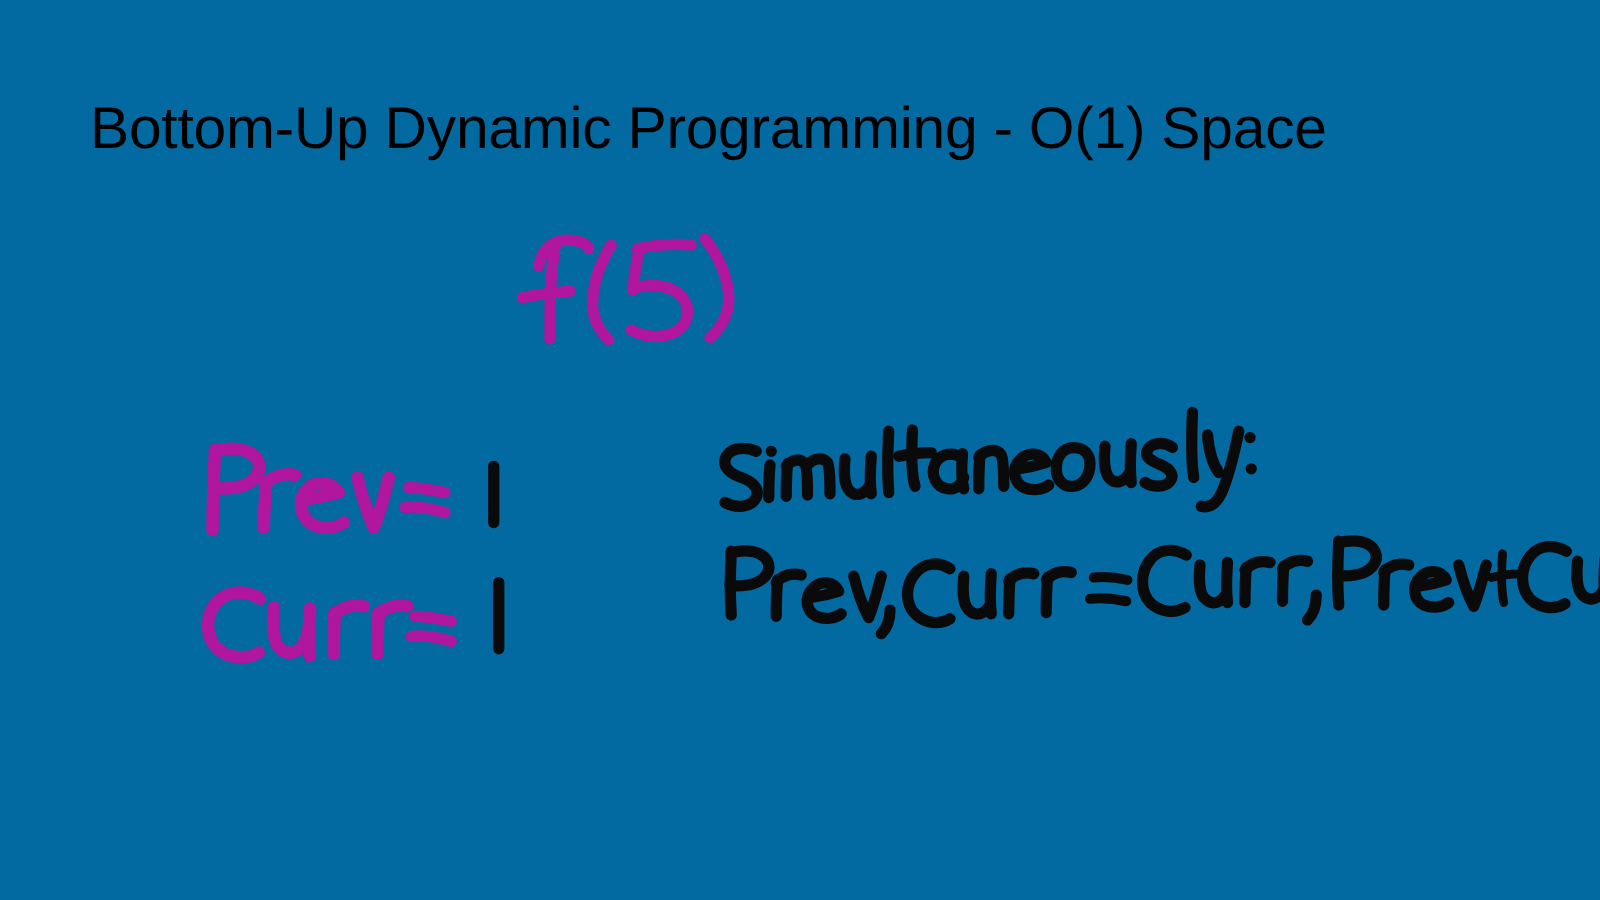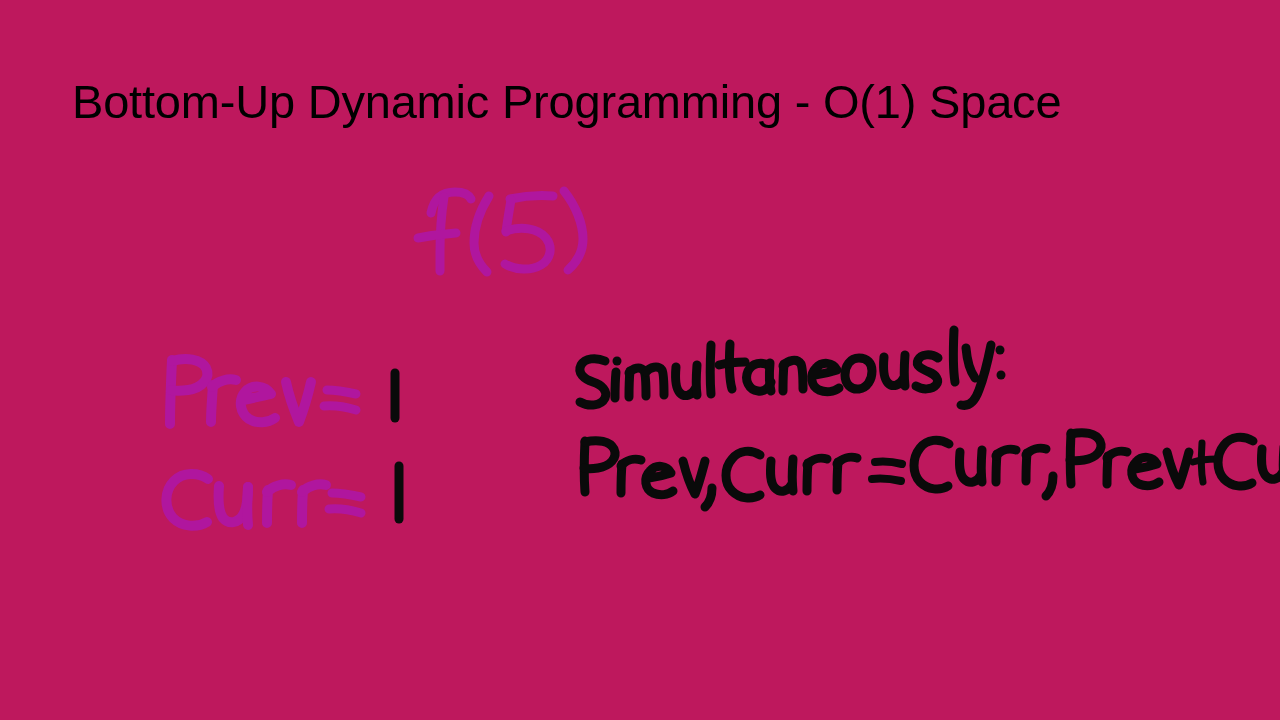--- a/index.html
+++ b/index.html
@@ -7,21 +7,21 @@
     padding: 0;
     background: #ffffff;
   }
   body {
     font-family: "Liberation Sans", sans-serif;
   }
   #slide {
     position: relative;
     width: 1280px;
     height: 720px;
-    background: #be185d;
+    background: #0369a1;
     overflow: hidden;
     text-align: right;
   }
   #slide-title {
     position: absolute;
     left: 72px;
     top: 78px;
     font-family: "Liberation Sans", sans-serif;
     font-size: 47px;
     font-weight: 400;

